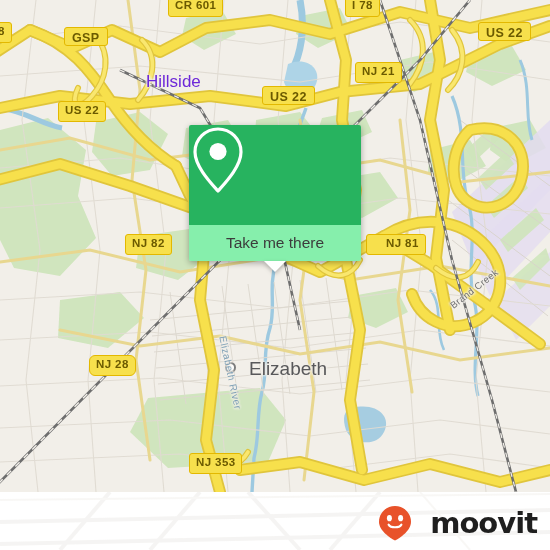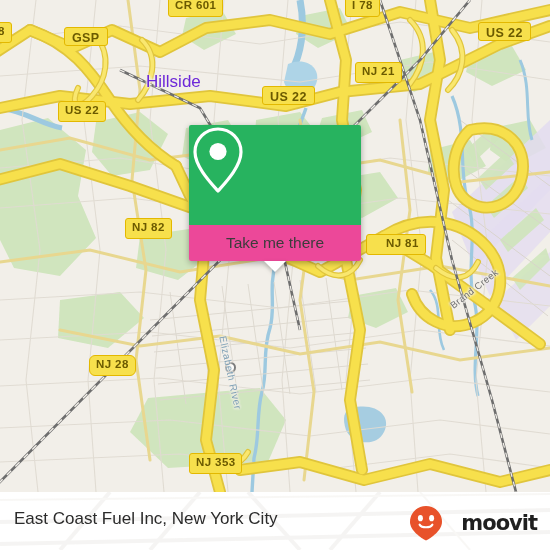--- a/index.html
+++ b/index.html
@@ -33,33 +33,33 @@
 
   
   .attrib{position:absolute;left:0;top:470px;width:550px;height:22px;
           background:rgba(255,255,255,.78);}
   .attrib span{position:absolute;left:9px;top:3px;font-size:13px;color:#3a3a3a;}
 
   
   .card{position:absolute;left:189px;top:125px;width:172px;
         box-shadow:0 2px 6px rgba(0,0,0,.32);border-radius:2px;}
   .card-top{height:100px;border-radius:2px 2px 0 0;display:flex;align-items:center;justify-content:center;}
-  .card-bot{height:36px;background:#ec4899;border-radius:0 0 2px 2px;
+  .card-bot{height:36px;background:#86efac;border-radius:0 0 2px 2px;
             display:flex;align-items:center;justify-content:center;}
   .card-bot span{font-size:15.5px;color:#3c3c3c;}
   .card-tail{position:absolute;left:50%;top:100%;transform:translateX(-50%);
              width:0;height:0;border-left:11px solid transparent;border-right:11px solid transparent;
              border-top:11px solid #fff;filter:drop-shadow(0 2px 2px rgba(0,0,0,.25));}
 
   
   .footer{position:absolute;left:0;top:492px;width:550px;height:58px;background:#fff;overflow:hidden;}
   .footer .ghost{position:absolute;left:0;top:0;width:550px;height:58px;opacity:.22;}
   .footer-title{position:absolute;left:14px;top:17px;font-size:17px;color:#2b2b2b;white-space:nowrap;}
   .brand{position:absolute;right:13px;top:13px;display:flex;align-items:center;}
-  .brand-word{font-size:21px;color:#1f1f1f;letter-spacing:-1px;line-height:1;margin-left:18px;
+  .brand-word{font-size:29px;color:#1f1f1f;letter-spacing:-1px;line-height:1;margin-left:18px;
               font-family:"DejaVu Sans",sans-serif;font-weight:600;}
 </style>
 </head>
 <body>
 
 <div class="screen">
 
   <div class="map">
     <svg width="550" height="492" viewBox="0 0 550 492">
       <defs>
@@ -227,32 +227,33 @@
           <path d="M380 0 L420 120 L452 260 L492 400 L516 492" stroke="#f2efe9" stroke-width="1.2" stroke-dasharray="5 5"></path>
           <path d="M120 70 L200 108 L280 240 L300 330"></path>
           <path d="M120 70 L200 108 L280 240 L300 330" stroke="#f2efe9" stroke-width="1.2" stroke-dasharray="5 5"></path>
         </g>
       </g>
     </svg>
 
     <div class="citydot" style="left:225px;top:362px;"></div>
 
     <div class="mlabel town" style="left:146px;top:72px;">Hillside</div>
+    <div class="mlabel city" style="left:249px;top:358px;">Elizabeth</div>
     <div class="mlabel water" style="left:228px;top:335px;transform:rotate(78deg);transform-origin:left top;">Elizabeth River</div>
     <div class="mlabel creek" style="left:448px;top:302px;transform:rotate(-38deg);transform-origin:left top;">Brand Creek</div>
 
     <div class="shield" style="left:168px;top:-4px;">CR 601</div>
     <div class="shield" style="left:345px;top:-4px;">I 78</div>
     <div class="shield big" style="left:64px;top:27px;">GSP</div>
     <div class="shield big" style="left:478px;top:22px;">US 22</div>
     <div class="shield" style="left:-9px;top:22px;">8</div>
     <div class="shield" style="left:58px;top:101px;">US 22</div>
     <div class="shield" style="left:355px;top:62px;">NJ 21</div>
     <div class="shield big" style="left:262px;top:86px;">US 22</div>
-    <div class="shield" style="left:125px;top:218px;">NJ 82</div>
+    <div class="shield" style="left:125px;top:234px;">NJ 82</div>
     <div class="shield" style="left:366px;top:234px;padding-left:19px;">NJ 81</div>
     <div class="shield" style="left:89px;top:355px;border-radius:6px;">NJ 28</div>
     <div class="shield" style="left:189px;top:453px;">NJ 353</div>
 
 
     <div class="card">
       <div class="card-top" style="background:#27b35f;">
         <svg width="58" height="70" viewBox="0 0 58 70">
           <path d="M29 4 C16.3 4 6 14.3 6 27 C6 41.5 22 58 29 66 C36 58 52 41.5 52 27 C52 14.3 41.7 4 29 4 Z" fill="none" stroke="#ffffff" stroke-width="3.2" stroke-linejoin="round"></path>
           <circle cx="29" cy="26.5" r="8.6" fill="#ffffff"></circle>
@@ -274,21 +275,20 @@
           <path d="M330 58 L380 0"></path>
         <path d="M0 30 L550 18"></path>
           <path d="M0 52 L550 40"></path>
       </g>
       <g stroke="#e2ddd4" stroke-width="2" fill="none">
         <path d="M0 8 L550 2"></path>
           <path d="M420 0 L470 58"></path>
       </g>
     </svg>
 
-    <div class="footer-title">East Coast Fuel Inc, New York City</div>
 
     <div class="brand">
       <svg width="34" height="36" viewBox="0 0 34 36">
         <path d="M17 1 C8.2 1 1 8.1 1 16.7 C1 25.7 12.5 33.2 17 35.5 C21.5 33.2 33 25.7 33 16.7 C33 8.1 25.8 1 17 1 Z" fill="#e8522a"></path>
         <ellipse cx="11.4" cy="13.2" rx="2.5" ry="3.1" fill="#ffffff"></ellipse>
         <ellipse cx="22.6" cy="13.2" rx="2.5" ry="3.1" fill="#ffffff"></ellipse>
         <path d="M10.6 19.6 C12.8 23.2 21.2 23.2 23.4 19.6" fill="none" stroke="#ffffff" stroke-width="2.1" stroke-linecap="round"></path>
       </svg>
       <span class="brand-word">moovit</span>
     </div>

